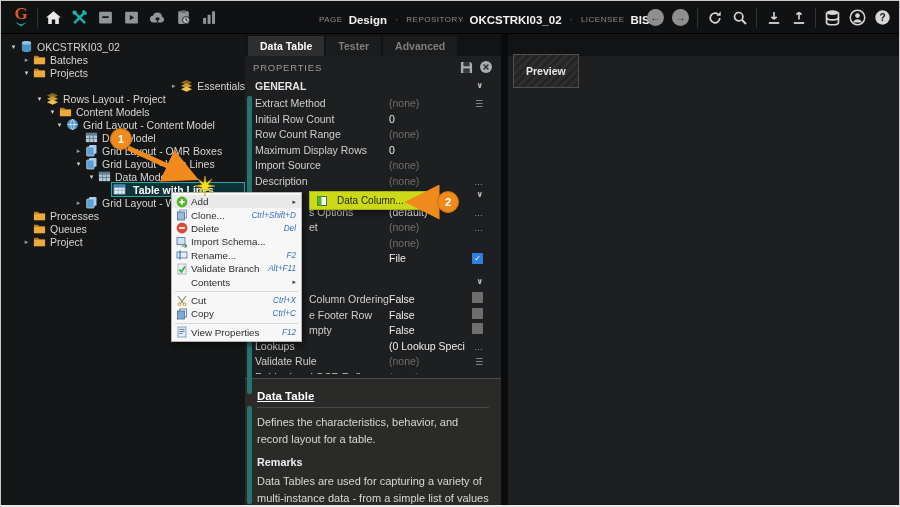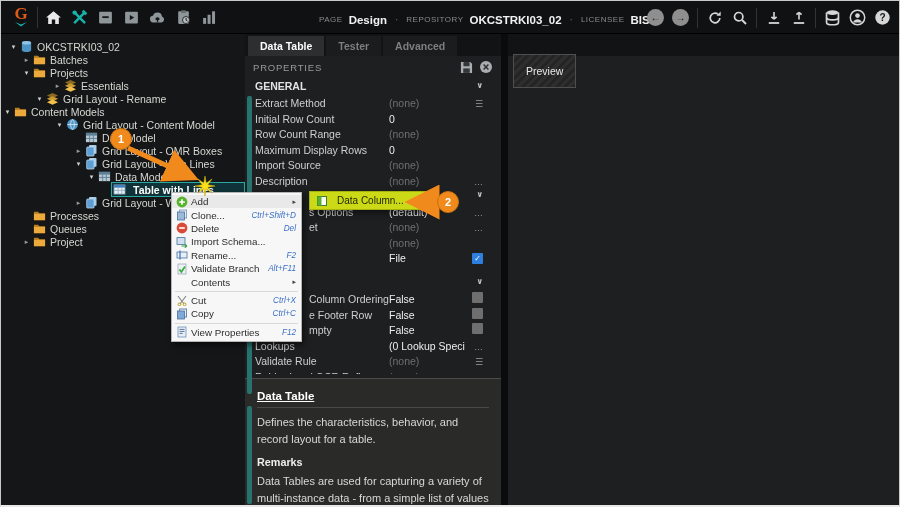--- a/index.html
+++ b/index.html
@@ -62,21 +62,21 @@
   #desc-title{font-size:11.5px;font-weight:bold;color:#fff;text-decoration:underline;padding-bottom:5px;
     border-bottom:1px solid #4a4a4a;margin-bottom:6px;display:inline-block;width:100%;}
   .desc-text{font-size:11px;color:#d8d8d4;line-height:17px;}
   #desc-remarks-h{font-size:10.8px;font-weight:bold;color:#eee;margin:8px 0 5px 0;}
   #scroll2{position:absolute;left:246px;top:405px;width:5px;height:98px;background:#27736f;border-radius:2px;}
   #midgap{position:absolute;left:500px;top:33px;width:7px;bottom:0;background:#0a0b0c;}
   
   #rightpanel{position:absolute;left:507px;top:55px;right:0;bottom:0;background:#1e1f21;}
   #rightstrip{position:absolute;left:507px;top:33px;right:0;height:22px;background:#121314;}
   #previewtab{position:absolute;left:5px;top:-2px;height:16px;padding:16px 12px;display:flex;align-items:center;
-    font-size:10.5px;font-weight:normal;color:#e8e8e8;border:1px solid #4f4f4f;cursor:pointer;
+    font-size:10.5px;font-weight:bold;color:#e8e8e8;border:1px solid #4f4f4f;cursor:pointer;
     background:repeating-linear-gradient(135deg,#2e2e2e 0 3px,#242424 3px 6px);}
   
   #ctxmenu{position:absolute;left:170px;top:191px;width:131px;background:#f7f7f7;
     border:1px solid #b5b5b5;box-shadow:2px 3px 6px rgba(0,0,0,.55);z-index:30;padding:2px 0;}
   .mitem{height:13.4px;display:flex;align-items:center;padding:0 5px 0 4px;font-size:9.8px;color:#2d2d2d;cursor:pointer;}
   .mitem.hl{background:#e9e9e9;}
   .micon{width:15px;flex:0 0 15px;display:flex;align-items:center;}
   .mlabel{flex:1;white-space:nowrap;}
   .msc{font-size:8.2px;font-style:italic;color:#3a6fc4;margin-left:4px;}
   .marrow{font-size:7px;color:#444;margin-left:4px;}
@@ -236,43 +236,43 @@
         <div class="trow" style="padding-left: 19px;">
           <span class="texp" style="color: rgb(207, 207, 207);">▾</span>
           <span class="ticon">
             <svg width="13" height="13" viewBox="0 0 14 14">
               <path fill="#b67d1e" d="M1 3h4.4L7 4.6h6V12H1z"></path>
               <path fill="#eca93c" d="M1 5.2h12V12H1z"></path>
             </svg>
           </span>
           <span>Projects</span>
         </div>
-        <div class="trow" style="padding-left: 50px;">
+        <div class="trow" style="padding-left: 32px; justify-content: flex-end;">
           <span class="texp">▸</span>
           <span class="ticon">
             <svg width="13" height="13" viewBox="0 0 14 14">
               <path fill="#8a6a1f" d="M7 1l6 2.8L7 6.6 1 3.8z"></path>
               <path fill="#c99b31" d="M7 4.6l6 2.8L7 10.2 1 7.4z"></path>
               <path fill="#f2c04d" d="M7 8.2l6 2.8L7 13.8 1 11z"></path>
             </svg>
           </span>
           <span>Essentials</span>
         </div>
         <div class="trow" style="padding-left: 32px;">
           <span class="texp" style="color: rgb(207, 207, 207);">▾</span>
           <span class="ticon">
             <svg width="13" height="13" viewBox="0 0 14 14">
               <path fill="#8a6a1f" d="M7 1l6 2.8L7 6.6 1 3.8z"></path>
               <path fill="#c99b31" d="M7 4.6l6 2.8L7 10.2 1 7.4z"></path>
               <path fill="#f2c04d" d="M7 8.2l6 2.8L7 13.8 1 11z"></path>
             </svg>
           </span>
-          <span>Grid Layout - Rename</span>
-        </div>
-        <div class="trow" style="">
+          <span>Rows Layout - Project</span>
+        </div>
+        <div class="trow" style="padding-left: 45px;">
           <span class="texp" style="color: rgb(207, 207, 207);">▾</span>
           <span class="ticon">
             <svg width="13" height="13" viewBox="0 0 14 14">
               <path fill="#b67d1e" d="M1 3h4.4L7 4.6h6V12H1z"></path>
               <path fill="#eca93c" d="M1 5.2h12V12H1z"></path>
             </svg>
           </span>
           <span>Content Models</span>
         </div>
         <div class="trow" style="padding-left: 52px;">

